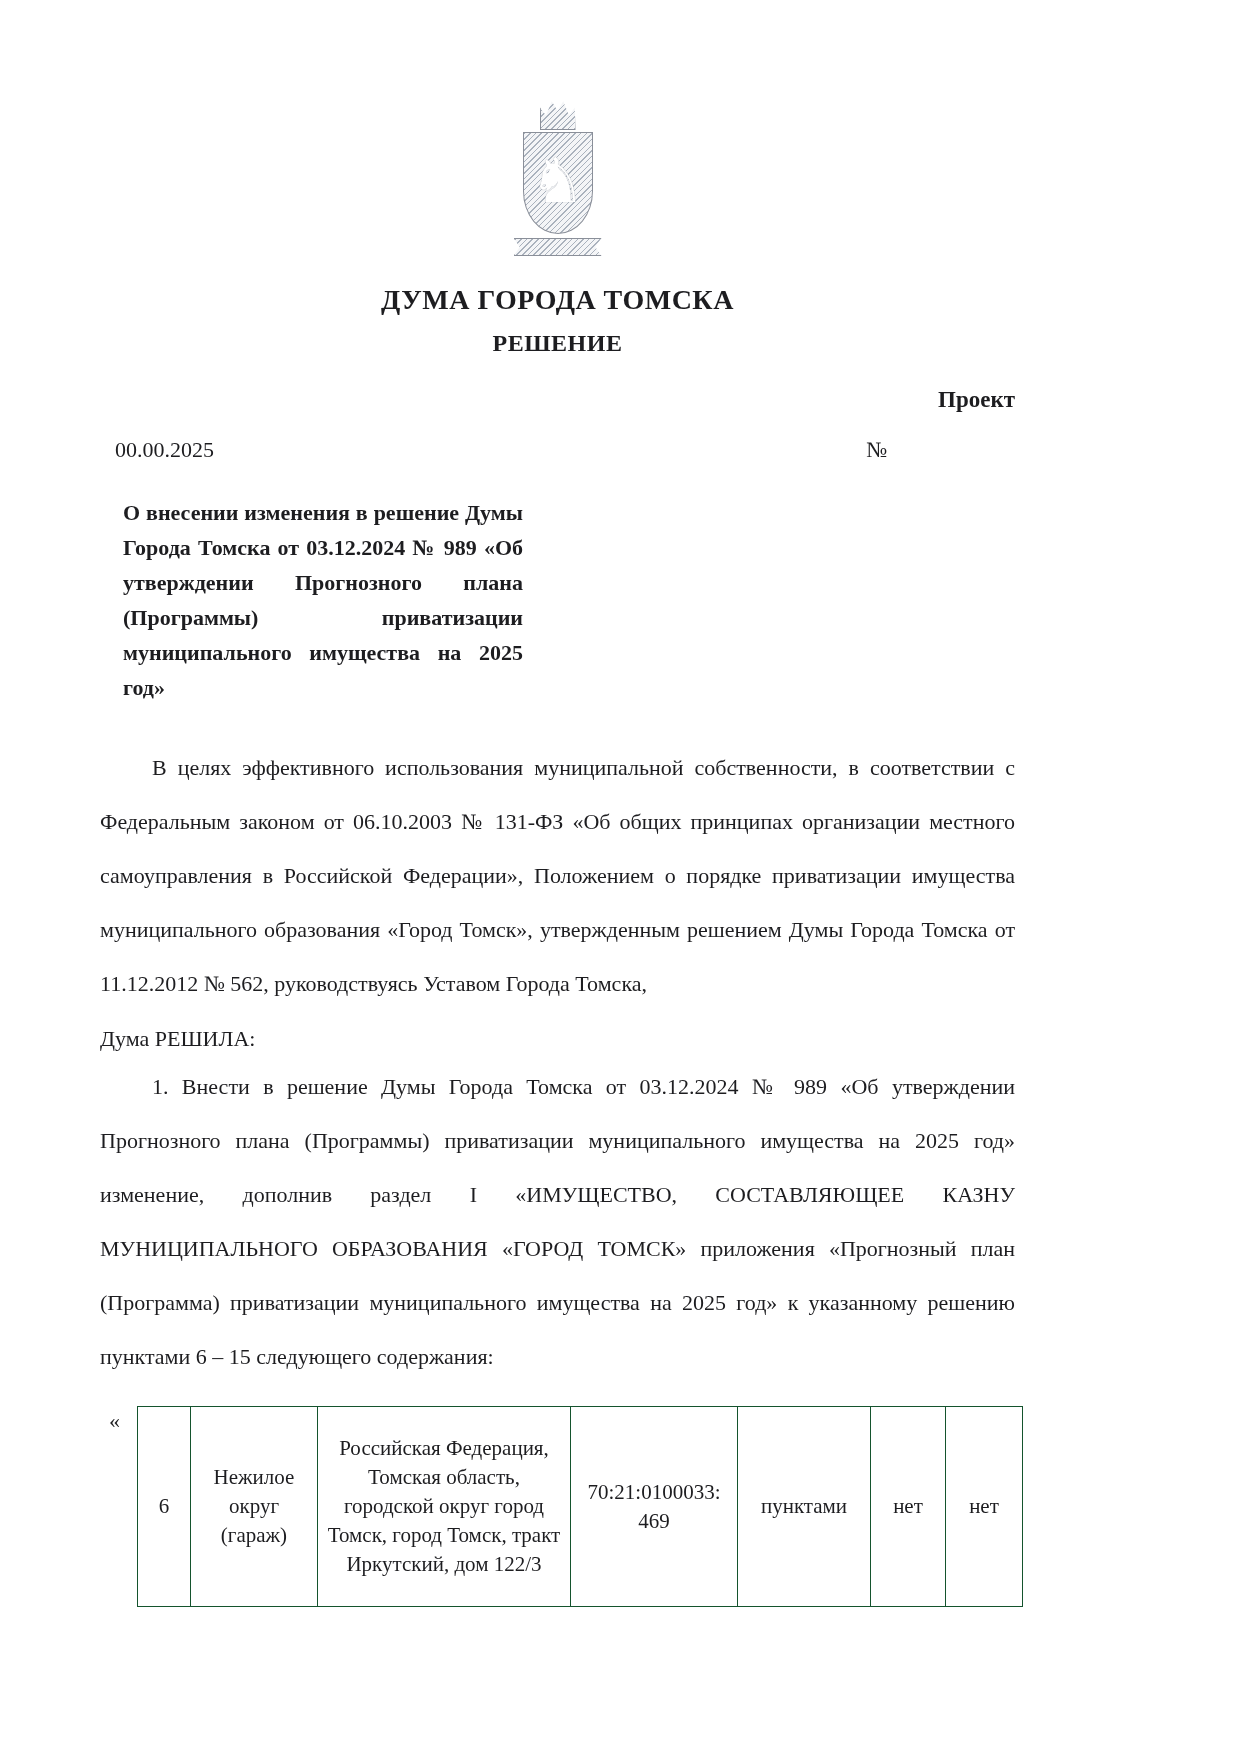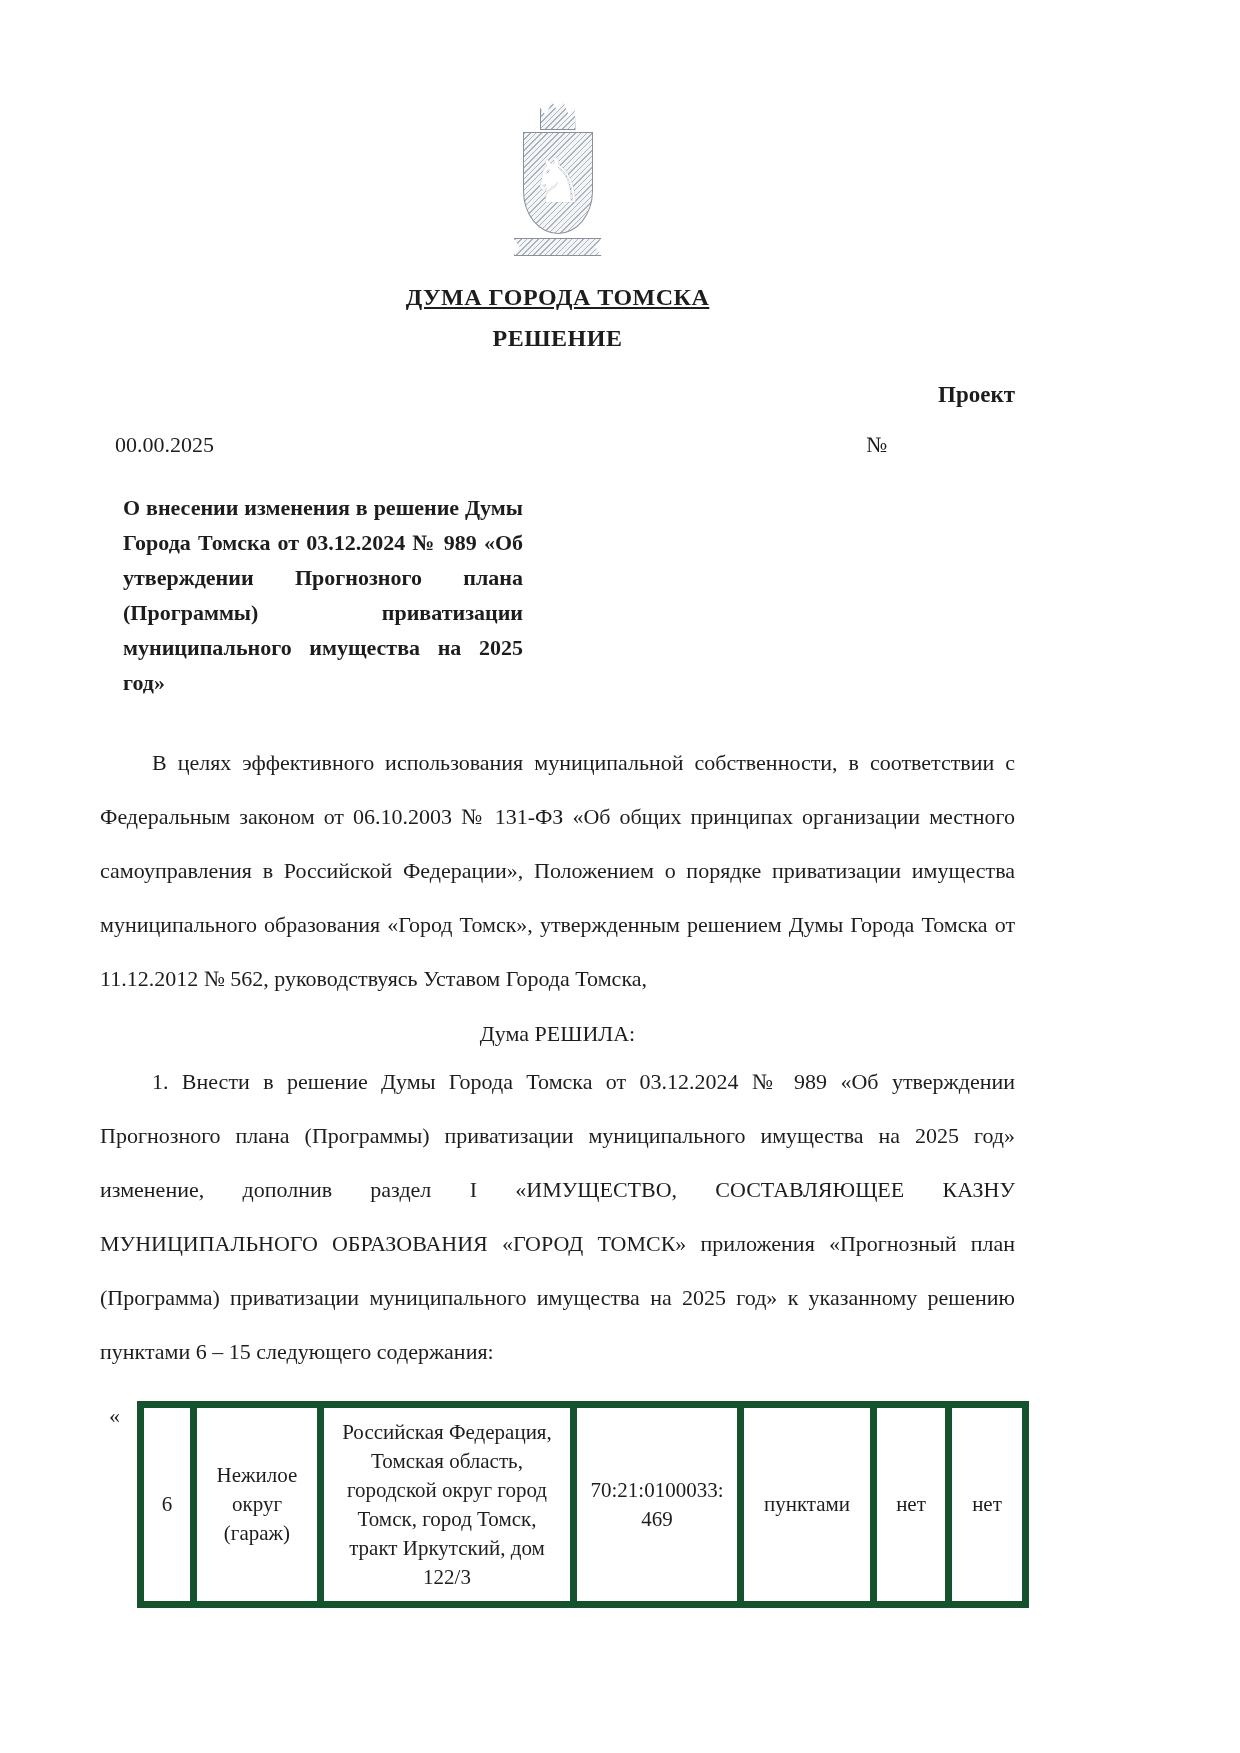--- a/index.html
+++ b/index.html
@@ -64,24 +64,23 @@
     height: 16px;
     margin-top: 4px;
     border: 1px solid #8a8f99;
     clip-path: polygon(0% 0%, 100% 0%, 93% 50%, 100% 100%, 0% 100%, 7% 50%);
   }
 
   
   .org-title {
     text-align: center;
     font-weight: bold;
-    font-size: 24px;
+    font-size: 28px;
     letter-spacing: 0.5px;
     margin: 0 0 14px 0;
-    text-decoration: underline;
   }
   .doc-type {
     text-align: center;
     font-weight: bold;
     font-size: 24px;
     letter-spacing: 0.5px;
     margin: 0 0 30px 0;
   }
   .draft {
     text-align: right;
@@ -115,21 +114,20 @@
 
   
   .para {
     font-size: 22px;
     line-height: 54px;
     text-align: justify;
     text-indent: 52px;
     margin: 0 0 6px 0;
   }
   .resolve-heading {
-    text-align: center;
     font-size: 22px;
     line-height: 39px;
     margin: 8px 0 2px 0;
   }
 
   
   .table-wrap {
     position: relative;
     margin-top: 22px;
     margin-left: 37px;
@@ -141,21 +139,21 @@
     font-size: 22px;
   }
   table.prop-table {
     border-collapse: collapse;
     table-layout: fixed;
     width: 885px;
     font-size: 21px;
     line-height: 29px;
   }
   .prop-table td {
-    border: 7px solid #14532d;
+    border: 1px solid #14532d;
     text-align: center;
     vertical-align: middle;
     padding: 6px 8px;
     word-wrap: break-word;
   }
   .prop-table tr { height: 200px; }
 </style>
 </head>
 <body>
 

